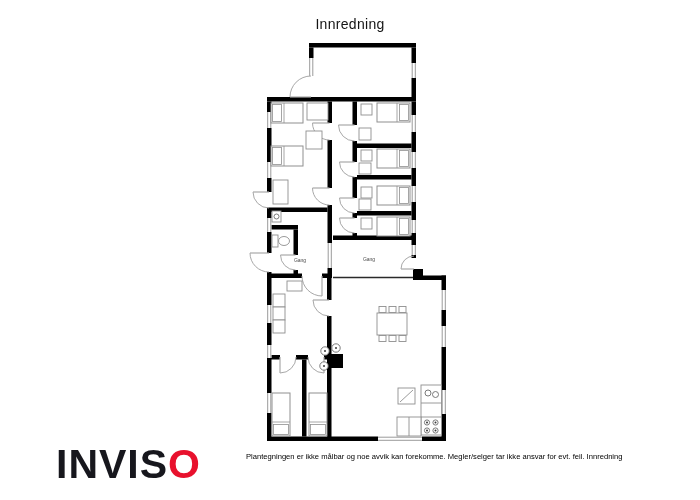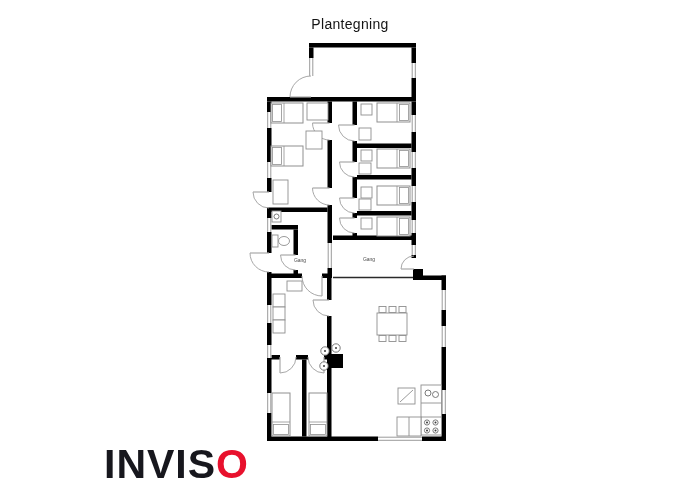--- a/index.html
+++ b/index.html
@@ -2,30 +2,30 @@
 <html><head>
 <meta charset="utf-8">
 <style>
   html,body{margin:0;padding:0;background:#ffffff;}
   .page{position:relative;width:700px;height:500px;background:#ffffff;overflow:hidden;
         font-family:"Liberation Sans",sans-serif;}
   .plan-title{position:absolute;top:16px;left:0;width:700px;text-align:center;
         font-size:14px;color:#141414;letter-spacing:.3px;}
   svg.plan{position:absolute;left:0;top:0;}
   .footer-logo{position:absolute;left:56px;top:441px;font-weight:900;font-size:41px;
-        letter-spacing:1px;color:#17171d;line-height:46px;margin-left:48px;}
+        letter-spacing:1px;color:#17171d;line-height:46px;}
   .footer-logo .logo-o{color:#e8112d;}
   .disclaimer{position:absolute;left:246px;top:452px;width:420px;font-size:7.6px;
         line-height:10.6px;color:#000;}
 </style>
 </head>
 <body>
 
 <div class="page">
-  <div class="plan-title">Plantegning</div>
+  <div class="plan-title">Innredning</div>
 
   <svg class="plan" id="plan-svg" width="700" height="500" viewBox="0 0 700 500">
       <g>
         <rect x="309" y="43" width="107" height="4.5" fill="#000000"></rect>
         <rect x="309" y="47.5" width="4.5" height="10.5" fill="#000000"></rect>
         <rect x="411.5" y="47.5" width="4.5" height="15.5" fill="#000000"></rect>
         <rect x="411.5" y="78" width="4.5" height="19" fill="#000000"></rect>
         <rect x="267" y="97" width="149" height="4.5" fill="#000000"></rect>
         <rect x="267" y="101.5" width="4.5" height="10.5" fill="#000000"></rect>
         <rect x="267" y="128" width="4.5" height="34" fill="#000000"></rect>
@@ -244,14 +244,15 @@
       </g>
       <g>
         <text x="300" y="262" text-anchor="middle" font-size="5" fill="#4a4a4a" font-family="&quot;Liberation Sans&quot;,sans-serif">Gang</text>
         <text x="369" y="261" text-anchor="middle" font-size="5" fill="#4a4a4a" font-family="&quot;Liberation Sans&quot;,sans-serif">Gang</text>
       </g>
     </svg>
 
   <div class="footer-logo"><span>INVIS</span><span class="logo-o">O</span></div>
 
   <div class="disclaimer">
+    <div>Plantegningen er ikke målbar og noe avvik kan forekomme. Megler/selger tar ikke ansvar for evt. feil. Innredning</div>
   </div>
 </div>
 
 </body></html>

